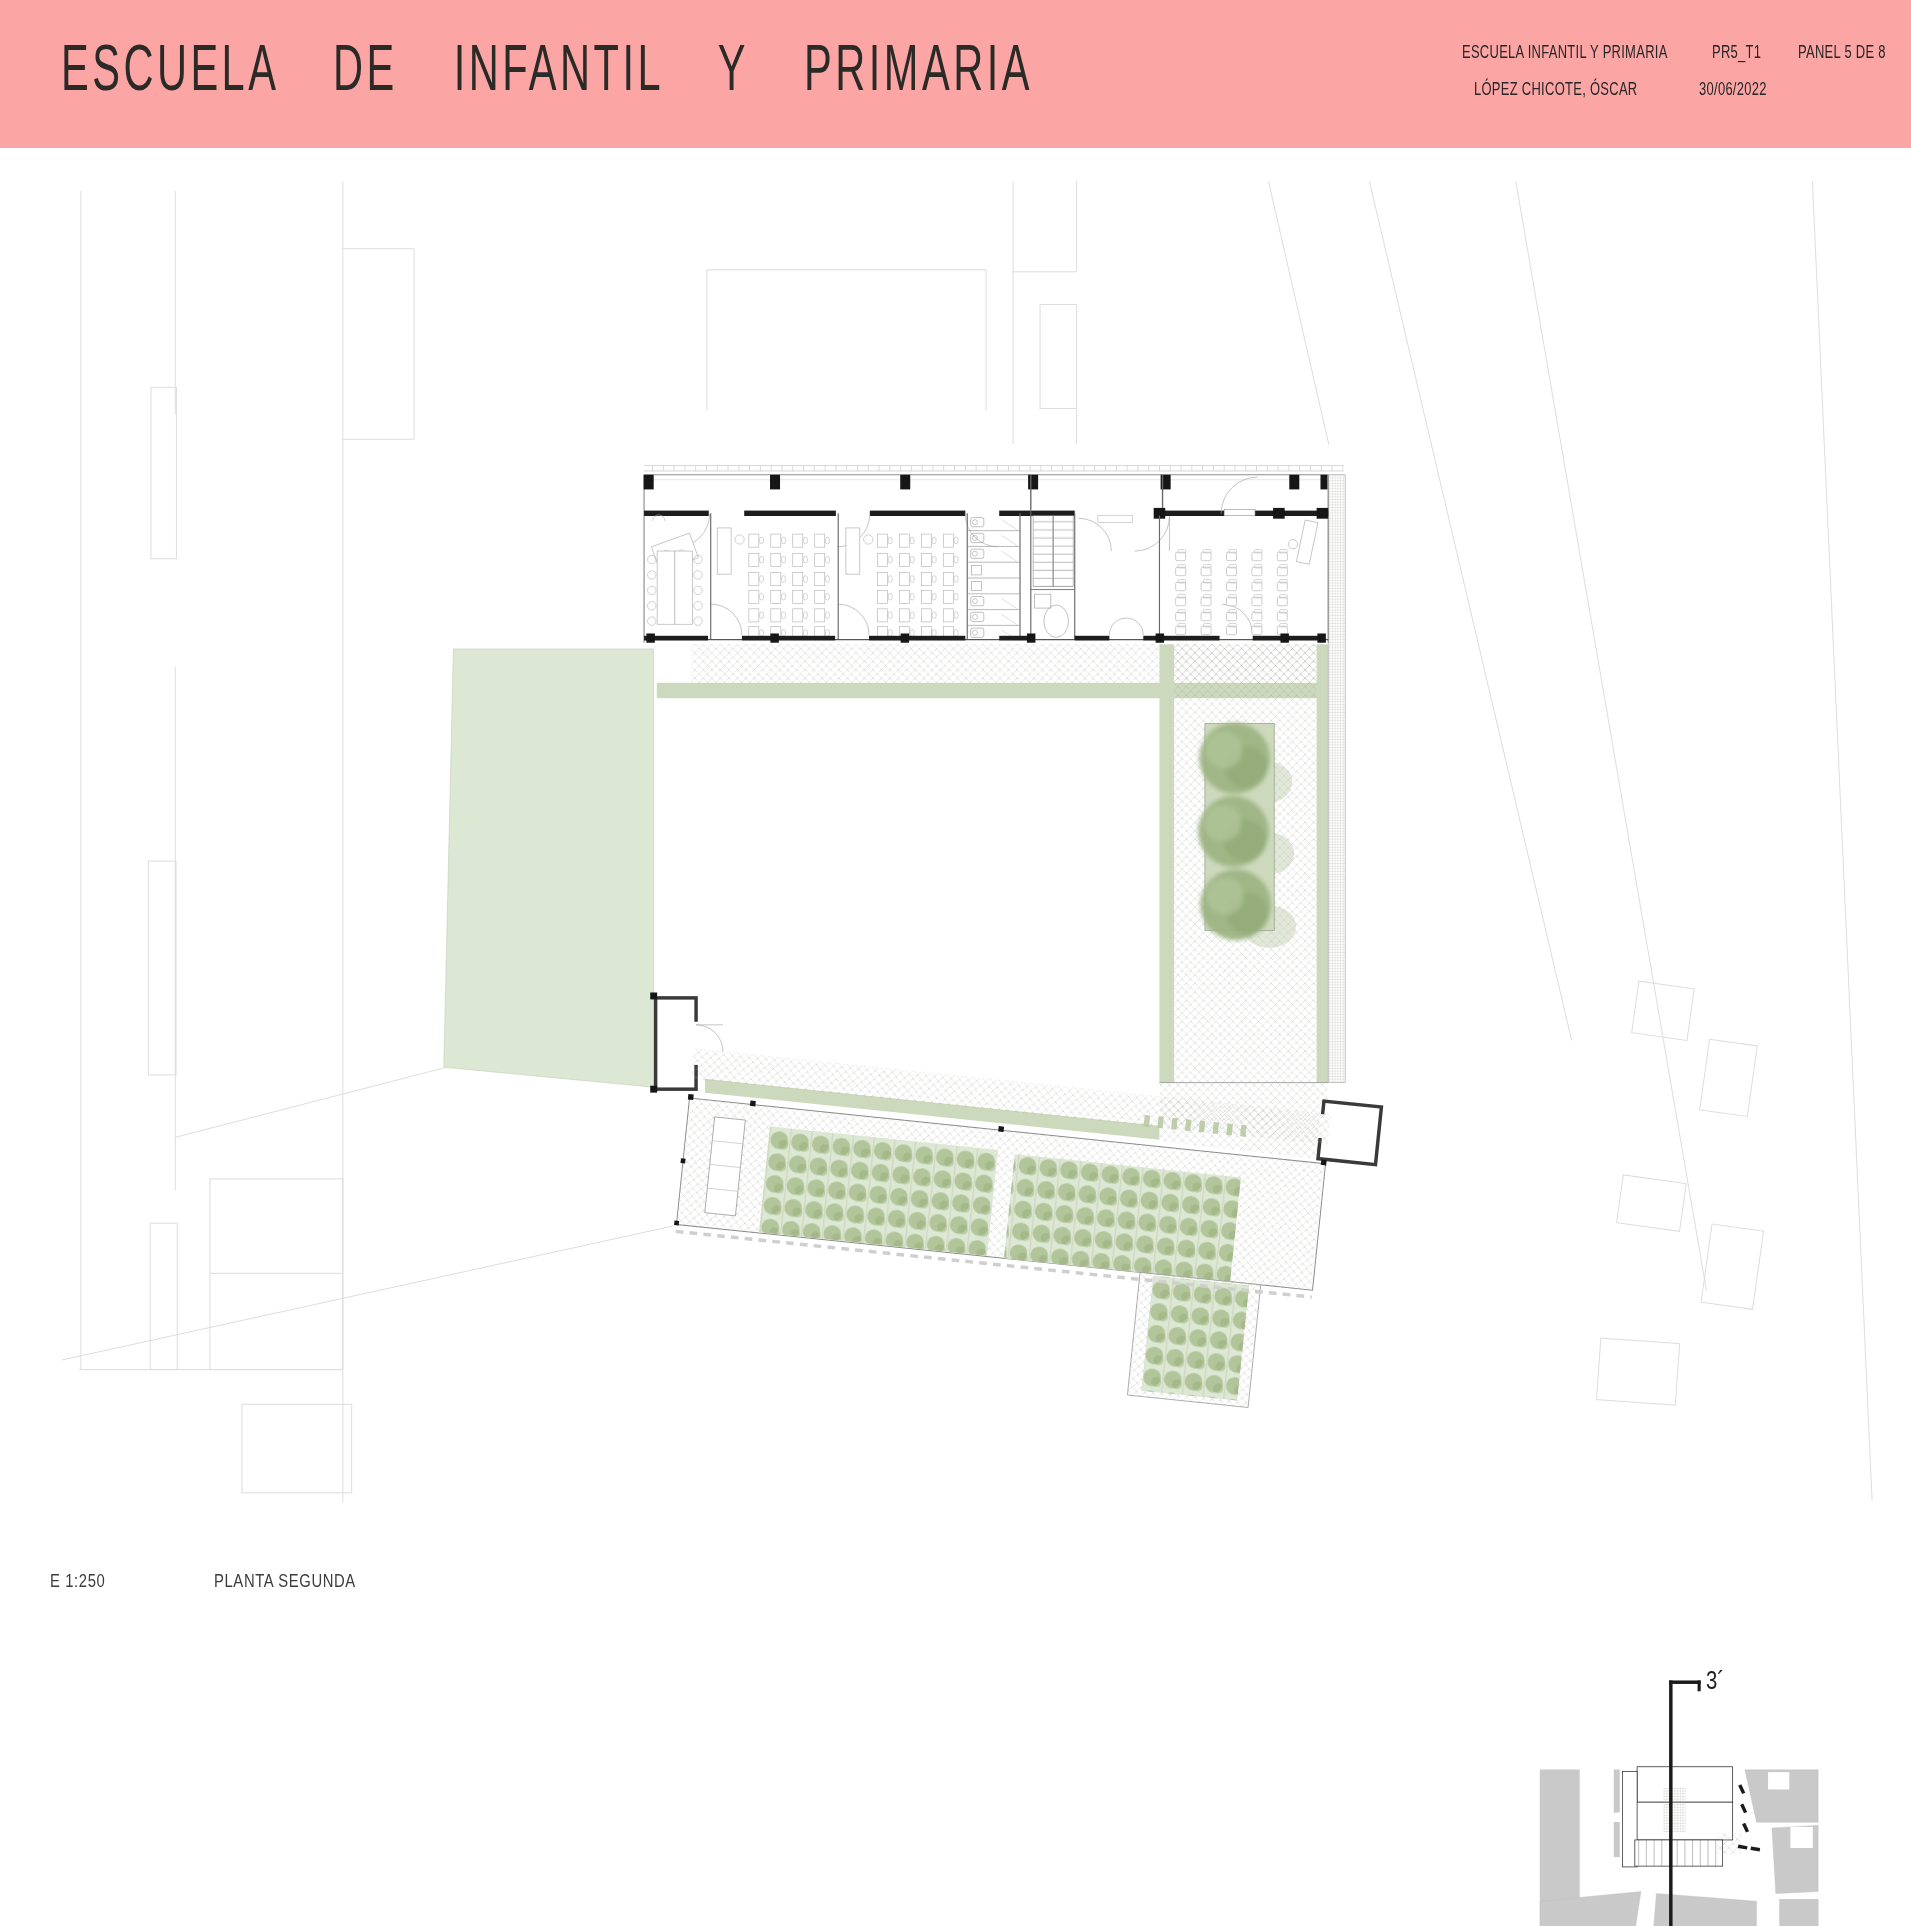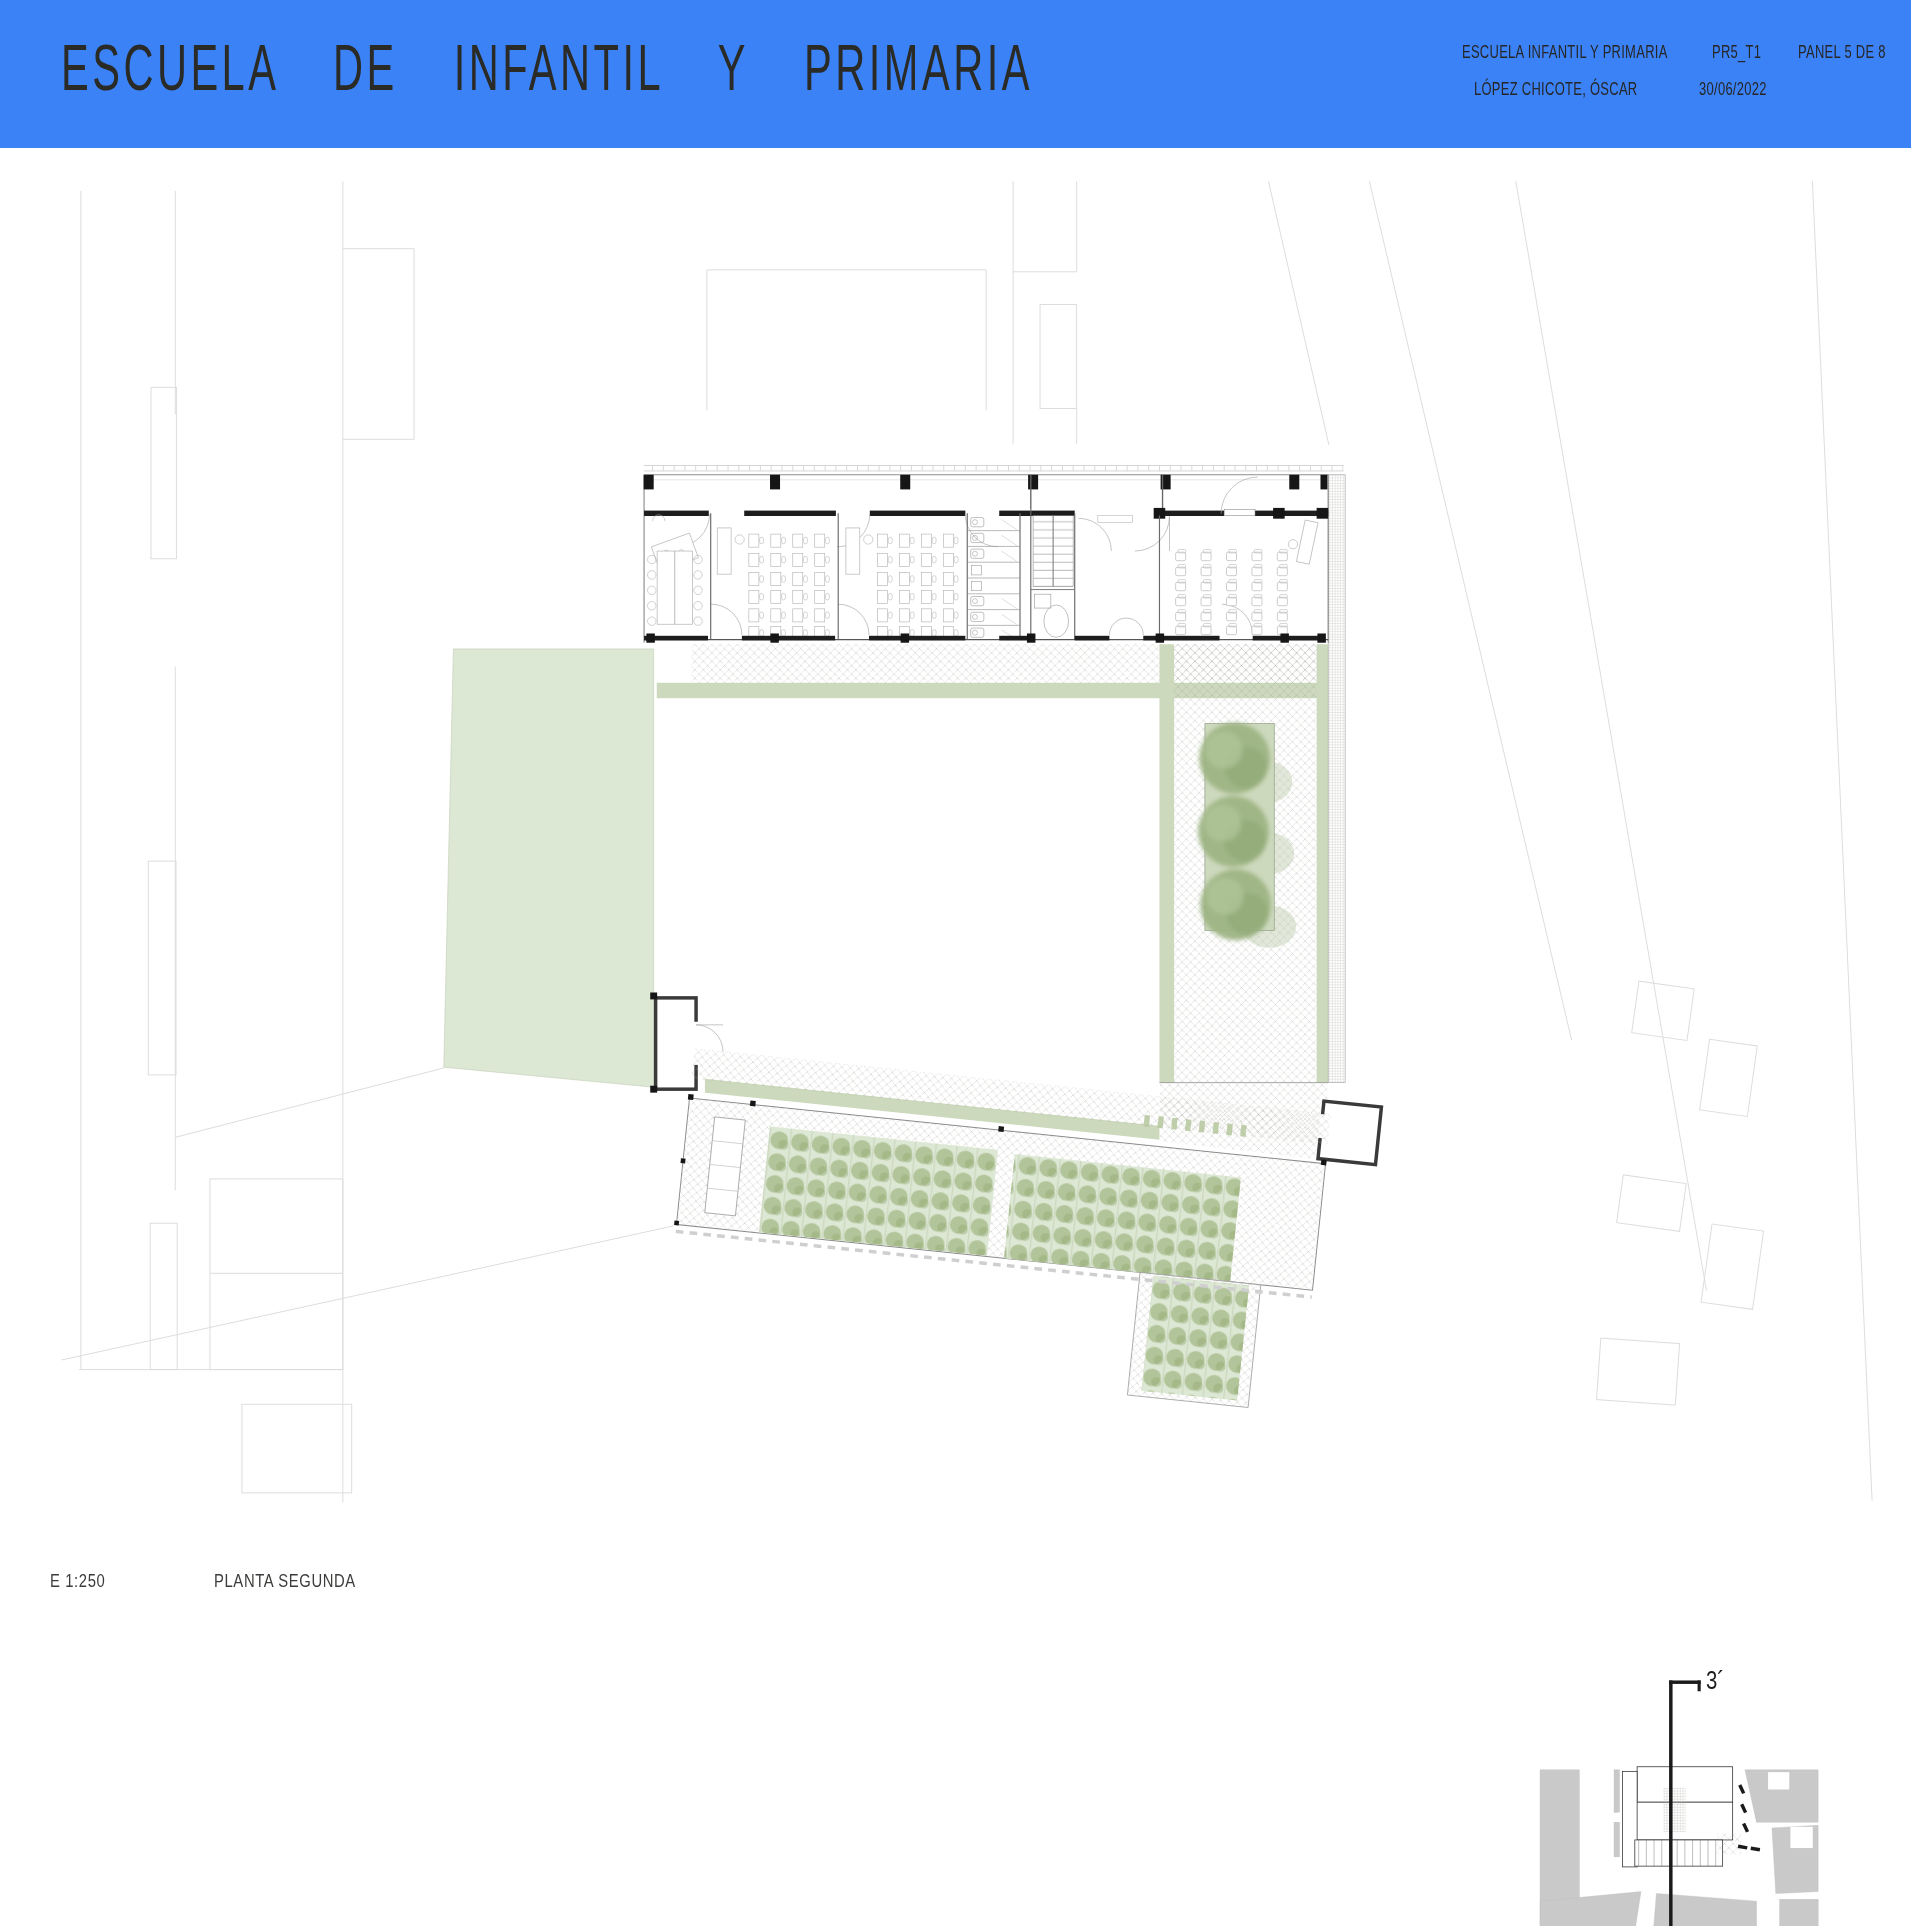--- a/index.html
+++ b/index.html
@@ -1,20 +1,20 @@
 <!DOCTYPE html>
 <html style="font-size:6.2px"><head>
 <meta charset="utf-8">
 <style>
   html,body{margin:0;padding:0;background:#ffffff;}
   body{width:1911px;height:2703px;position:relative;overflow:hidden;
        font-family:"Liberation Sans", sans-serif;color:#2b2b28;}
   #sheet-svg{position:absolute;left:0;top:0;width:1911px;height:2703px;}
   .txt{position:absolute;white-space:nowrap;transform-origin:left top;}
-  .hdr{position:absolute;left:0;top:0;width:1911px;height:148px;background:#3b82f6;}
+  .hdr{position:absolute;left:0;top:0;width:1911px;height:148px;background:#fca5a5;}
   .title{left:61px;top:30px;font-size:65px;letter-spacing:5.4px;word-spacing:64px;
          transform:scaleX(.64);color:#2a2a26;font-weight:400;}
   .info{font-size:18px;letter-spacing:0.4px;transform:scaleX(.72);color:#262626;}
   .lbl{font-size:19px;letter-spacing:0.8px;transform:scaleX(.78);color:#3c3c3a;}
   .mark{font-size:25.4px;transform:scaleX(.8);color:#1d1d1d;}
 </style>
 </head>
 <body>
 
 <svg id="sheet-svg" viewBox="0 0 4961 7016" xmlns="http://www.w3.org/2000/svg">

